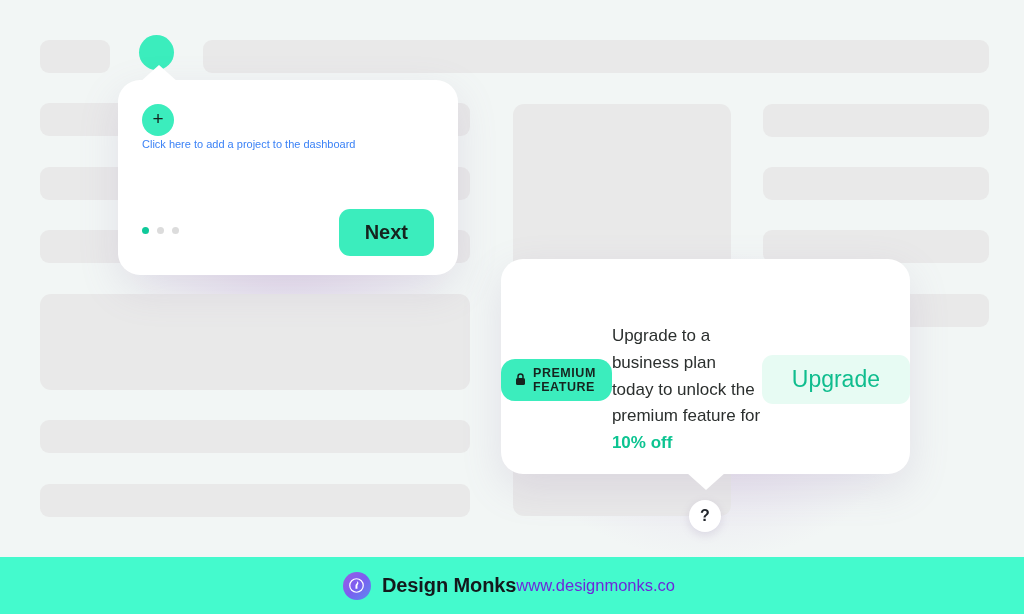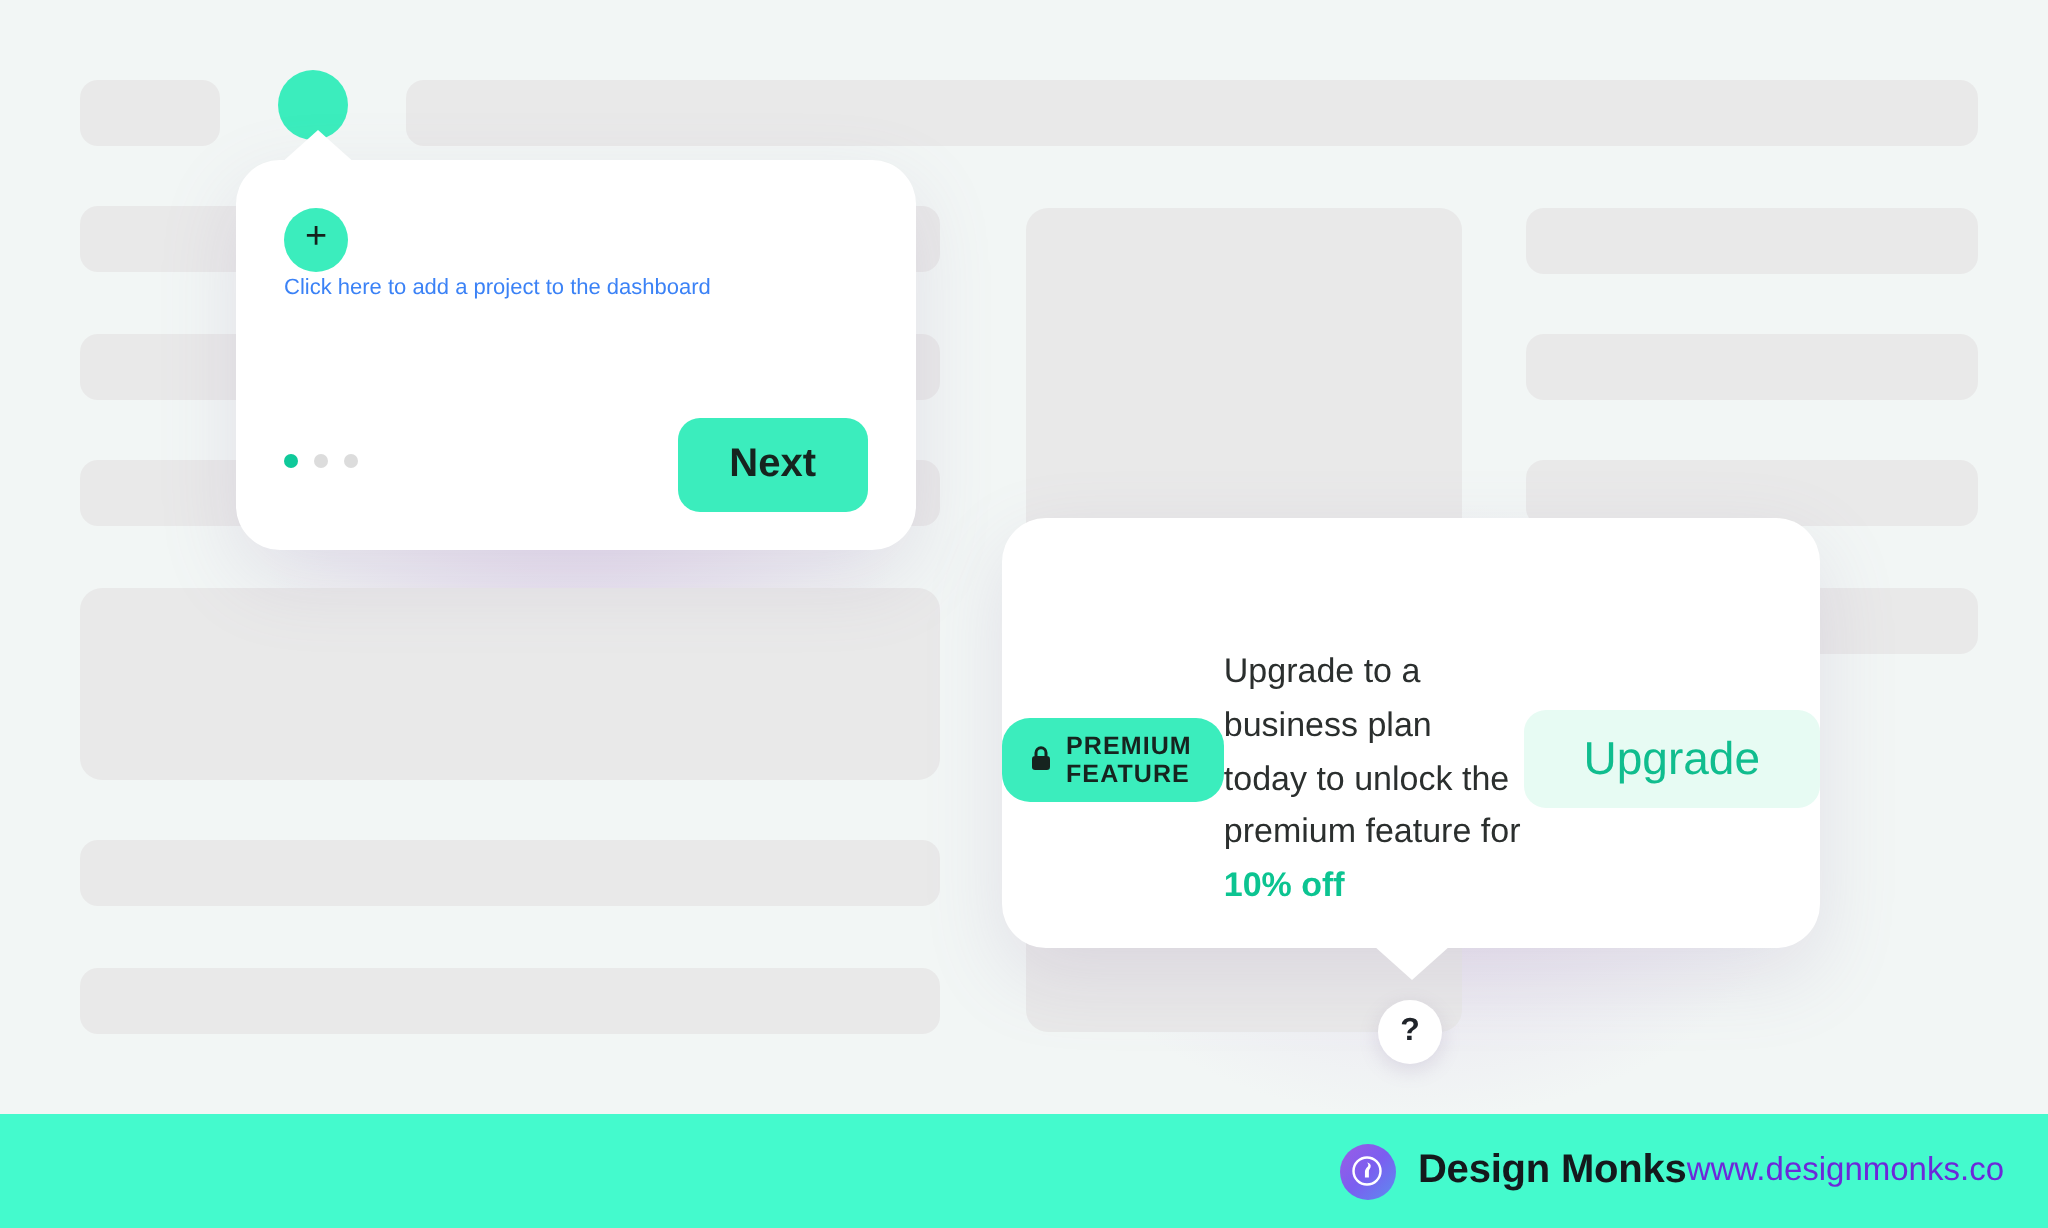--- a/index.html
+++ b/index.html
@@ -208,21 +208,21 @@
 
   
   #footer {
     position: absolute;
     left: 0; bottom: 0;
     width: 1024px;
     height: 57px;
     background: #44facd;
     display: flex;
     align-items: center;
-    justify-content: flex-end;
+    justify-content: center;
     padding: 0 22px 0 16px;
   }
   #brand { display: flex; align-items: center; gap: 11px; }
   #brand-logo {
     width: 28px; height: 28px;
     border-radius: 50%;
     background: linear-gradient(135deg, #9b5de5 0%, #7b5ef0 50%, #5b8def 100%);
     display: flex; align-items: center; justify-content: center;
   }
   #brand-name {

